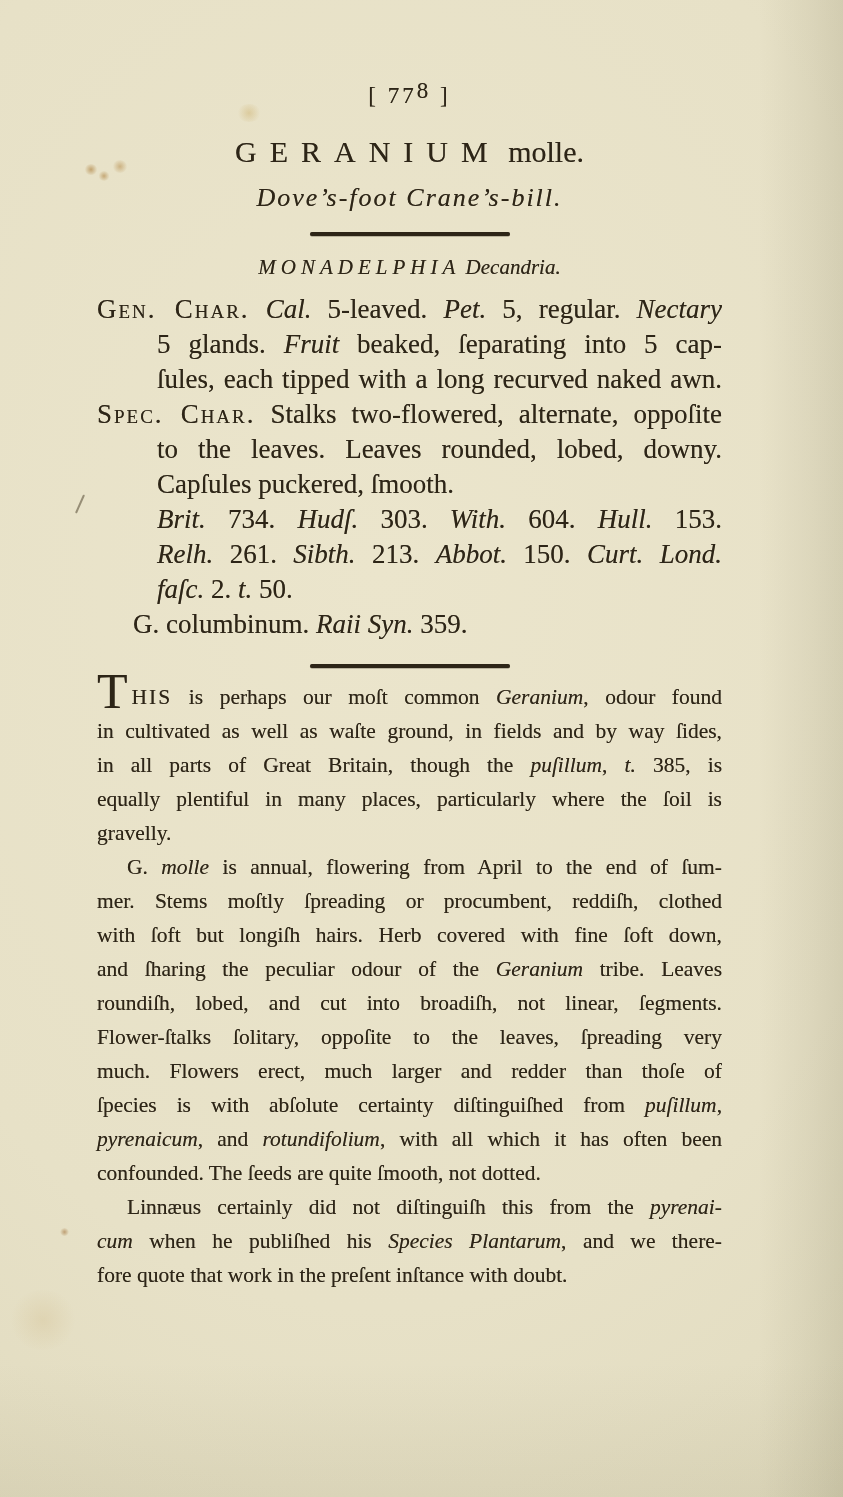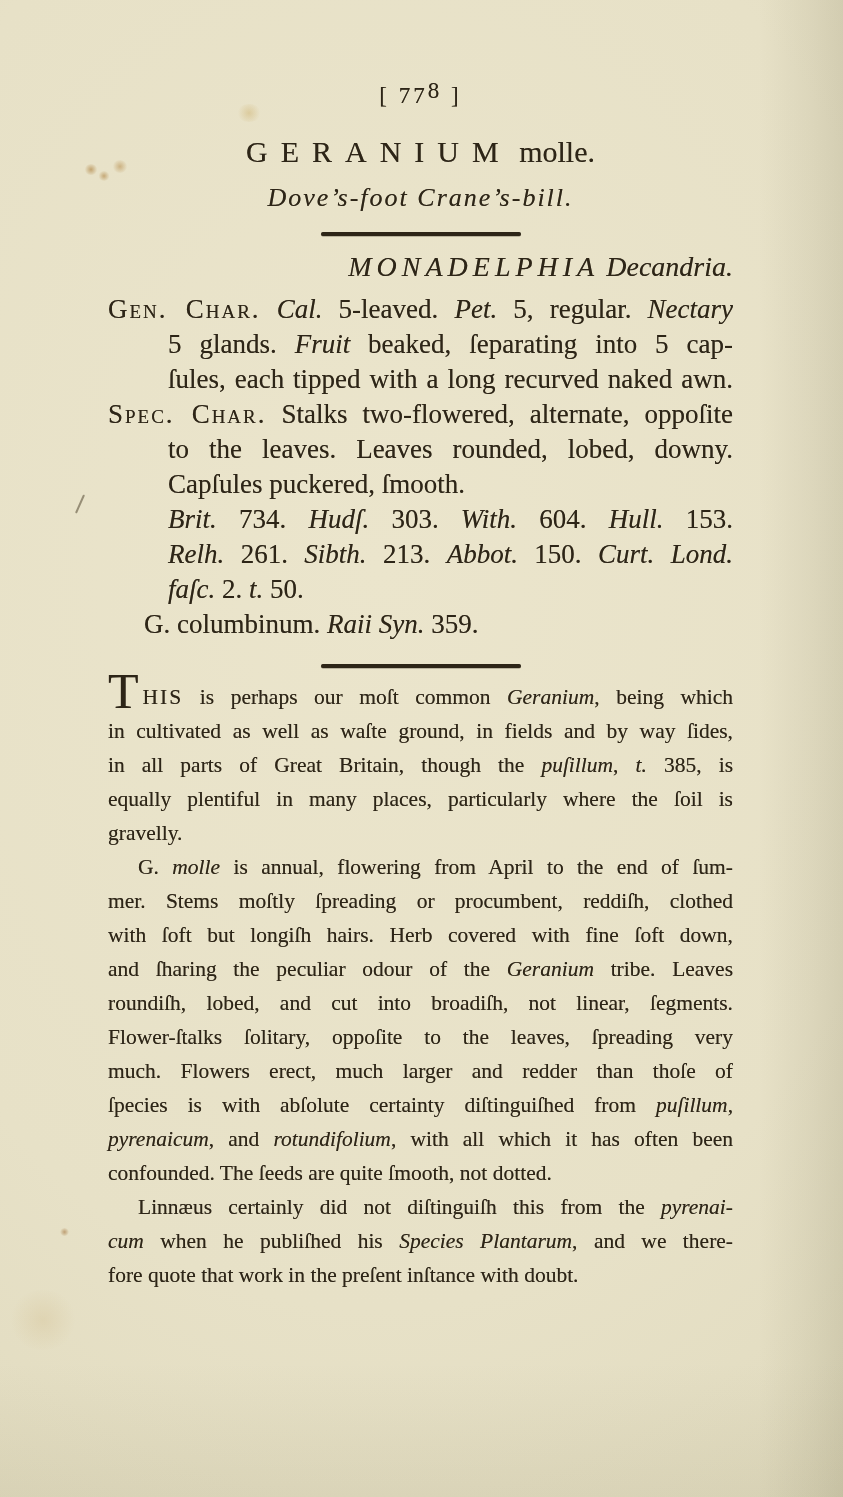--- a/index.html
+++ b/index.html
@@ -10,32 +10,32 @@
   }
   .page{
     position:relative;width:843px;height:1497px;overflow:hidden;
     background:
       linear-gradient(90deg, rgba(0,0,0,0) 90%, rgba(95,90,55,0.08) 96%, rgba(95,90,55,0.14) 100%),
       linear-gradient(180deg, rgba(0,0,0,0) 91%, rgba(100,95,55,0.08) 100%),
       radial-gradient(ellipse 120% 90% at 45% 38%, #ebe5cc 0%, #e7e1c7 55%, #ddd7ba 100%);
     color:#2d2517;
   }
   .textblock{
-    position:absolute;left:108px;top:76px;width:625px;
+    position:absolute;left:97px;top:76px;width:625px;
     text-shadow:0 0 0.5px rgba(45,37,23,0.55);
   }
   .headings{width:100%;text-align:center;}
   .pagenum{font-size:23px;letter-spacing:3px;line-height:30px;}
   .title{font-size:30px;margin-top:22px;line-height:38px;}
   .subtitle{font-size:26px;margin-top:10px;line-height:33px;}
   .rule{height:4px;background:#2d2517;border-radius:2px/55%;
         box-shadow:0 0.5px 0.5px rgba(45,37,23,0.5);}
   .rule1{width:200px;margin:18px auto 0 auto;}
   .rule2{width:200px;margin:22px auto 0 auto;}
-  .classif{font-size:28px;margin-top:16px;width:100%;text-align:right;line-height:30px;}
+  .classif{font-size:21px;margin-top:16px;width:100%;text-align:center;line-height:30px;}
   .charblock{margin-top:10px;font-size:27px;}
   .charblock .line{line-height:35px;}
   .bodytext{margin-top:12px;font-size:21.5px;}
   .bodytext .line{line-height:34px;}
   .line{white-space:normal;}
   .just{text-align:justify;text-align-last:justify;}
   .ind-hang{padding-left:60px;}
   .ind-syn2{padding-left:36px;}
   .ind-pind{padding-left:30px;}
   .r-i{font-style:italic;}
@@ -87,21 +87,21 @@
         <div class="line ind-hang"><span>Capſules puckered, ſmooth.</span></div>
         <div class="line ind-hang just"><span class="r-i">Brit.</span><span> 734. </span><span class="r-i">Hudſ.</span><span> 303. </span><span class="r-i">With.</span><span> 604. </span><span class="r-i">Hull.</span><span> 153.</span></div>
         <div class="line ind-hang just"><span class="r-i">Relh.</span><span> 261. </span><span class="r-i">Sibth.</span><span> 213. </span><span class="r-i">Abbot.</span><span> 150. </span><span class="r-i">Curt. Lond.</span></div>
         <div class="line ind-hang"><span class="r-i">faſc.</span><span> 2. </span><span class="r-i">t.</span><span> 50.</span></div>
         <div class="line ind-syn2"><span>G. columbinum. </span><span class="r-i">Raii Syn.</span><span> 359.</span></div>
       </div>
 
     <div class="rule rule2"></div>
 
     <div class="bodytext">
-        <div class="line just"><span class="r-dc">T</span><span class="r-caps">HIS</span><span> is perhaps our moſt common </span><span class="r-i">Geranium</span><span>, being which</span></div>
+        <div class="line just"><span class="r-dc">T</span><span class="r-caps">HIS</span><span> is perhaps our moſt common </span><span class="r-i">Geranium</span><span>, odour found</span></div>
         <div class="line just"><span>in cultivated as well as waſte ground, in fields and by way ſides,</span></div>
         <div class="line just"><span>in all parts of Great Britain, though the </span><span class="r-i">puſillum</span><span>, </span><span class="r-i">t.</span><span> 385, is</span></div>
         <div class="line just"><span>equally plentiful in many places, particularly where the ſoil is</span></div>
         <div class="line"><span>gravelly.</span></div>
         <div class="line ind-pind just"><span>G. </span><span class="r-i">molle</span><span> is annual, flowering from April to the end of ſum-</span></div>
         <div class="line just"><span>mer. Stems moſtly ſpreading or procumbent, reddiſh, clothed</span></div>
         <div class="line just"><span>with ſoft but longiſh hairs. Herb covered with fine ſoft down,</span></div>
         <div class="line just"><span>and ſharing the peculiar odour of the </span><span class="r-i">Geranium</span><span> tribe. Leaves</span></div>
         <div class="line just"><span>roundiſh, lobed, and cut into broadiſh, not linear, ſegments.</span></div>
         <div class="line just"><span>Flower-ſtalks ſolitary, oppoſite to the leaves, ſpreading very</span></div>

